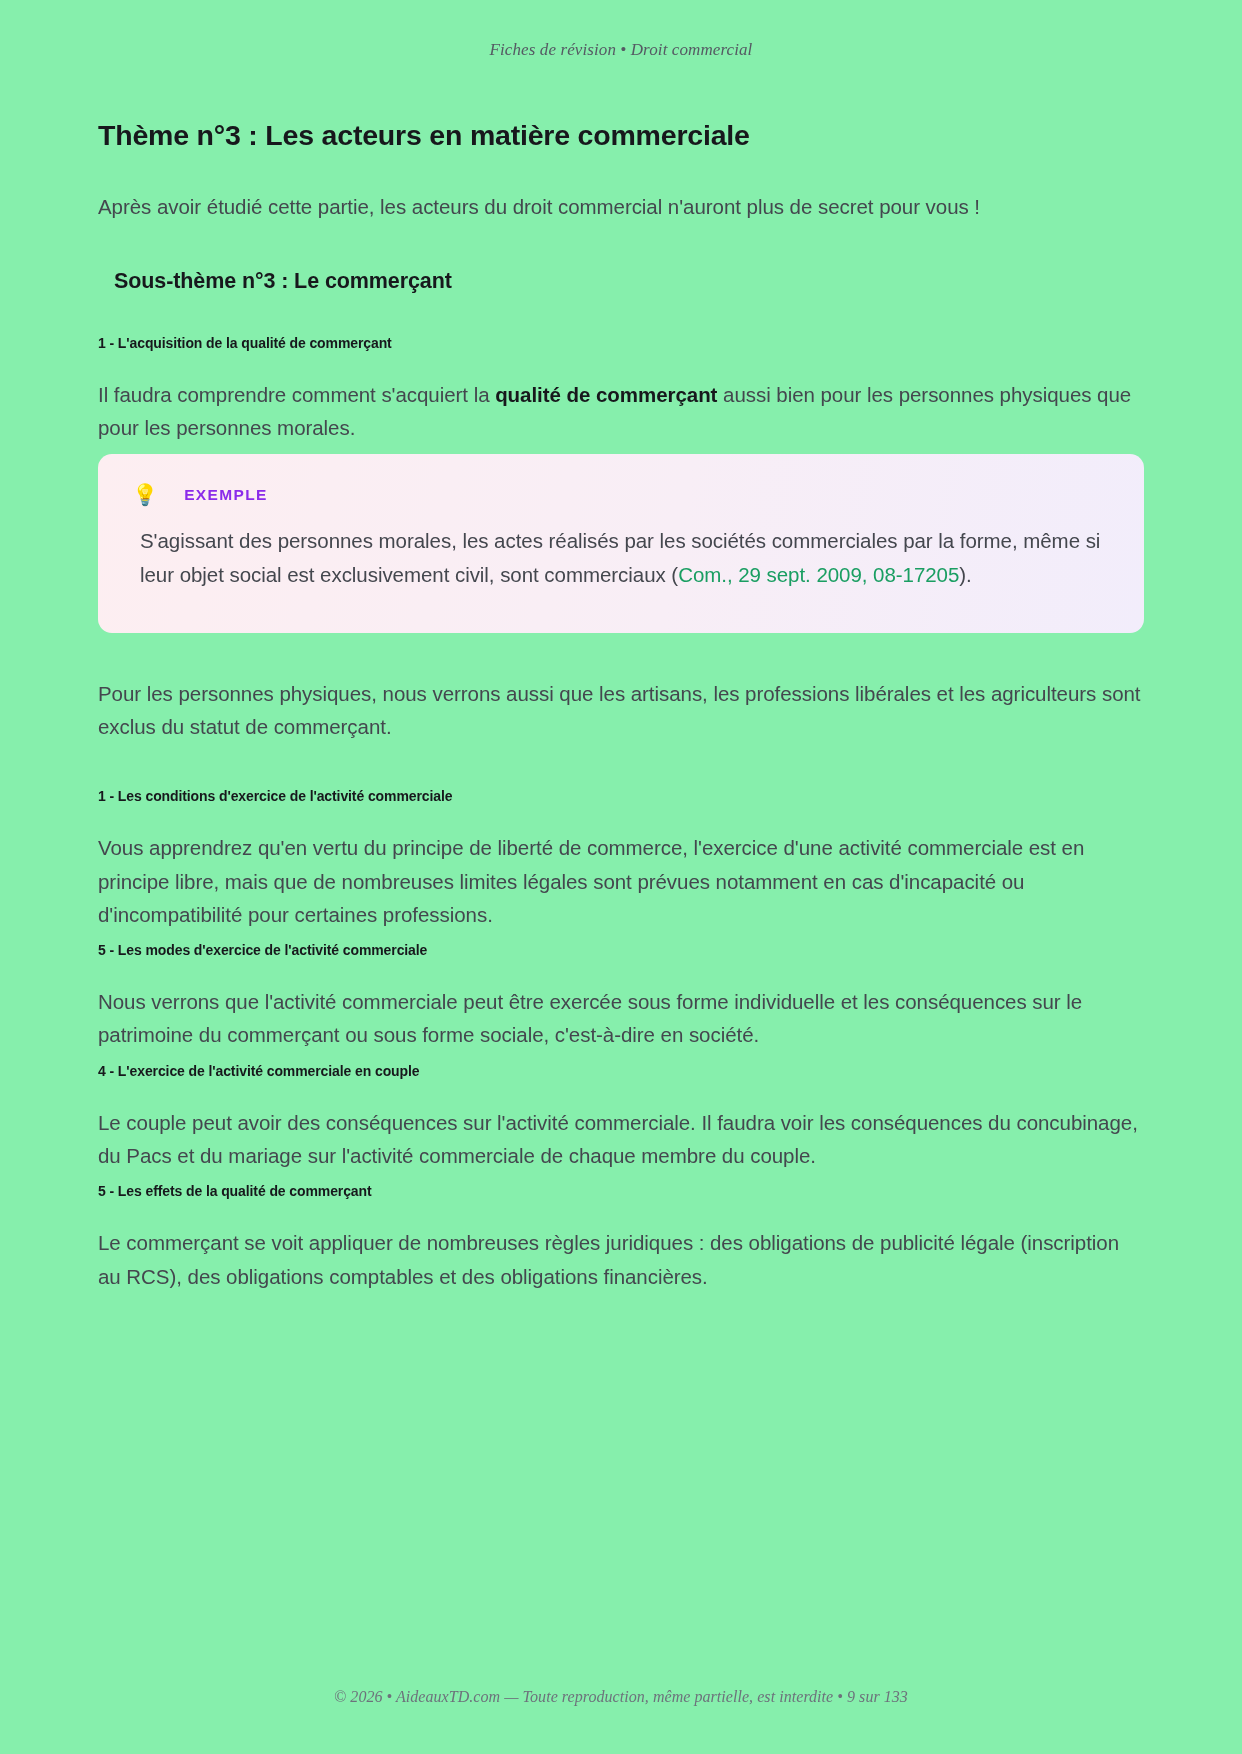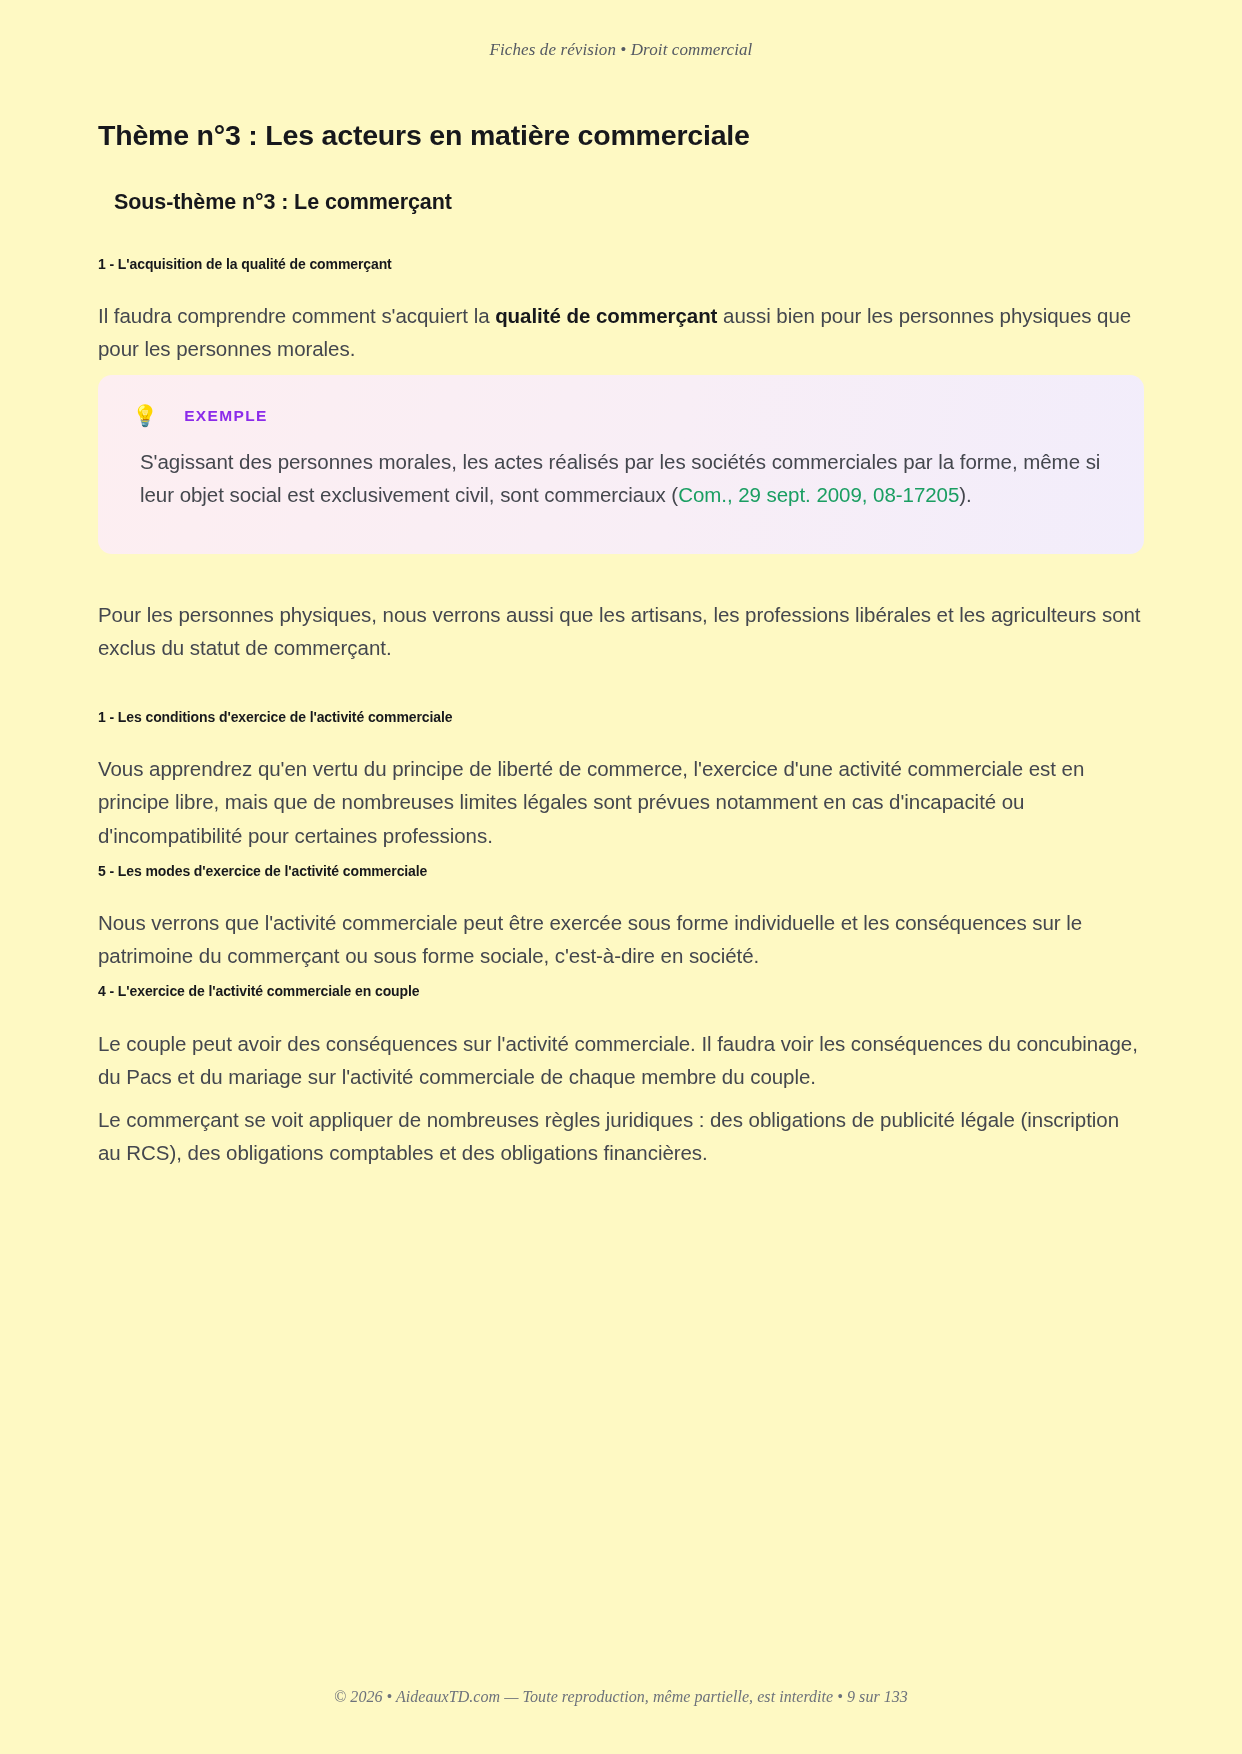--- a/index.html
+++ b/index.html
@@ -14,21 +14,21 @@
     position: relative;
     font-family: "Liberation Sans", sans-serif;
     -webkit-font-smoothing: antialiased;
   }
 
   .page {
     position: relative;
     width: 1242px;
     height: 1754px;
     box-sizing: border-box;
-    background: #fef9c3;
+    background: #86efac;
     overflow: hidden;
   }
 
   
   .running-header {
     position: absolute;
     top: 40px;
     left: 0;
     width: 100%;
     text-align: center;
@@ -154,20 +154,21 @@
 <body>
 
 <div class="page">
 
   <div class="running-header">Fiches de révision • Droit commercial</div>
 
   <div class="content">
 
     <h1 class="doc-title">Thème n°3 : Les acteurs en matière commerciale</h1>
 
+    <p class="lead">Après avoir étudié cette partie, les acteurs du droit commercial n'auront plus de secret pour vous !</p>
 
     <h2 class="subtheme">Sous-thème n°3 : Le commerçant</h2>
 
     <div class="section-block">
       <h3 class="section-title">1 - L'acquisition de la qualité de commerçant</h3>
       <p class="body-text"><span>Il faudra comprendre comment s'acquiert la </span><b>qualité de commerçant</b><span> aussi bien pour les personnes physiques que pour les personnes morales.</span></p>
     </div>
 
     <div class="callout">
       <div class="callout-head">
@@ -188,20 +189,21 @@
       <h3 class="section-title">5 - Les modes d'exercice de l'activité commerciale</h3>
       <p class="body-text">Nous verrons que l'activité commerciale peut être exercée sous forme individuelle et les conséquences sur le patrimoine du commerçant ou sous forme sociale, c'est-à-dire en société.</p>
     </div>
 
     <div class="section-block">
       <h3 class="section-title">4 - L'exercice de l'activité commerciale en couple</h3>
       <p class="body-text">Le couple peut avoir des conséquences sur l'activité commerciale. Il faudra voir les conséquences du concubinage, du Pacs et du mariage sur l'activité commerciale de chaque membre du couple.</p>
     </div>
 
     <div class="section-block">
+      <h3 class="section-title">5 - Les effets de la qualité de commerçant</h3>
       <p class="body-text">Le commerçant se voit appliquer de nombreuses règles juridiques : des obligations de publicité légale (inscription au RCS), des obligations comptables et des obligations financières.</p>
     </div>
 
   </div>
 
   <div class="page-footer">© 2026 • AideauxTD.com — Toute reproduction, même partielle, est interdite • 9 sur 133</div>
 
 </div>
 
 </body></html>

